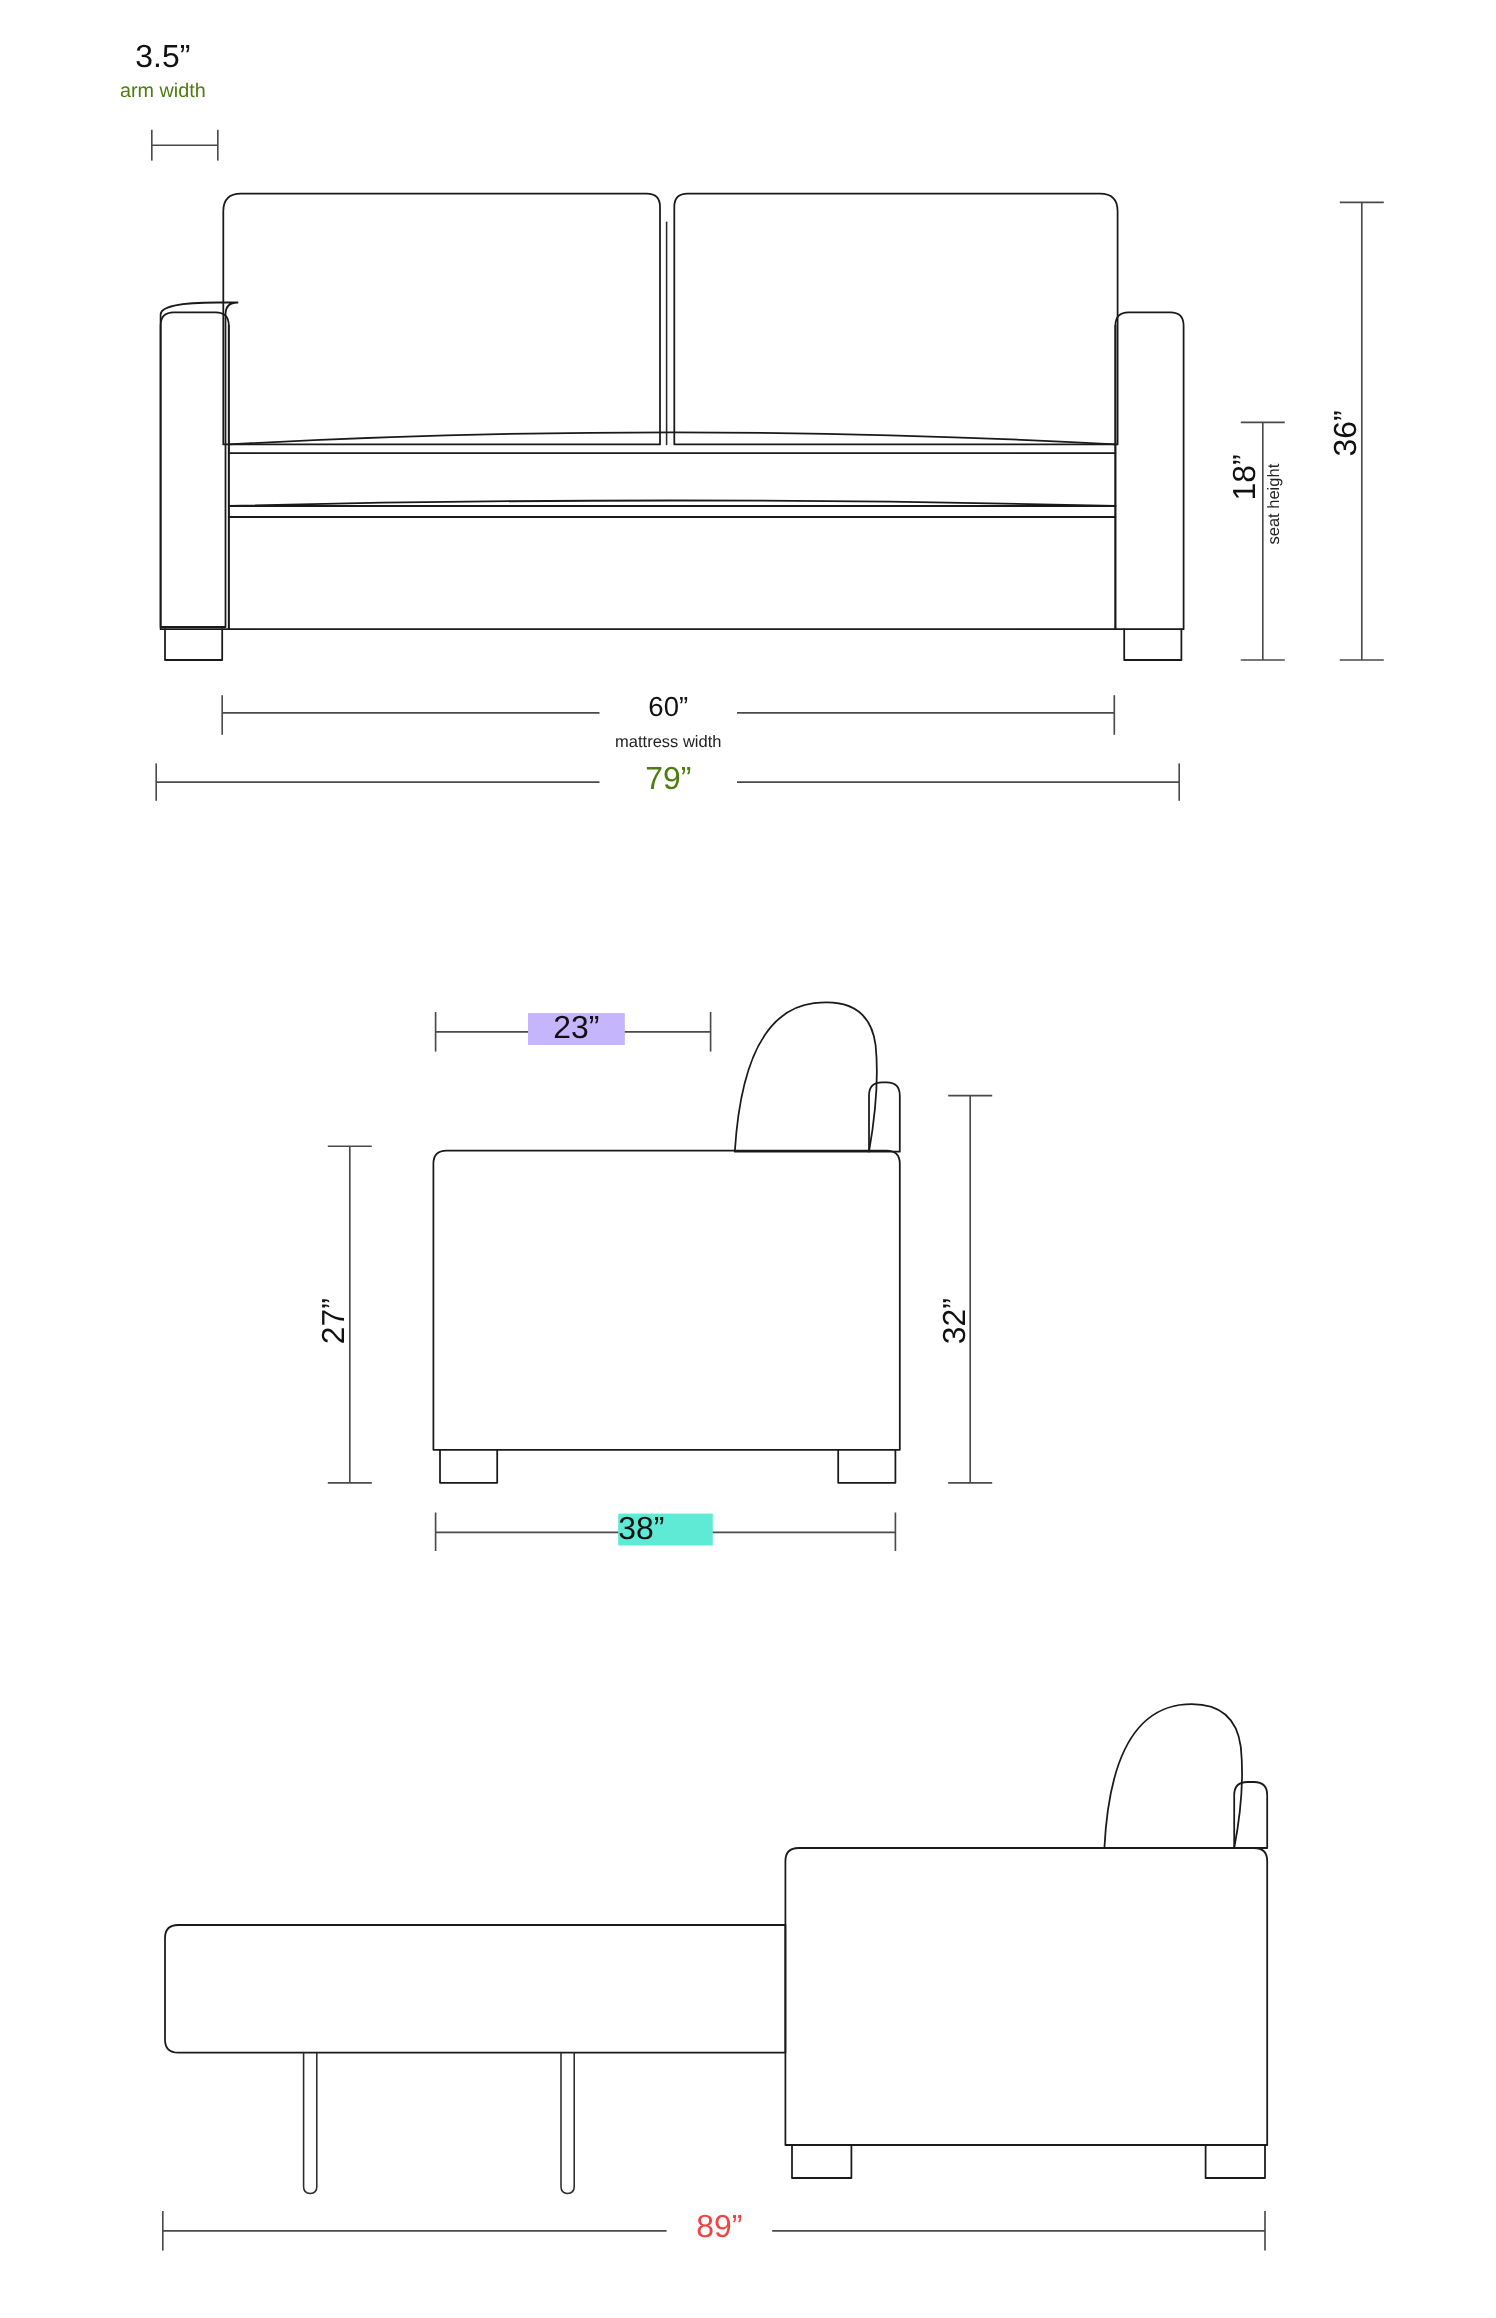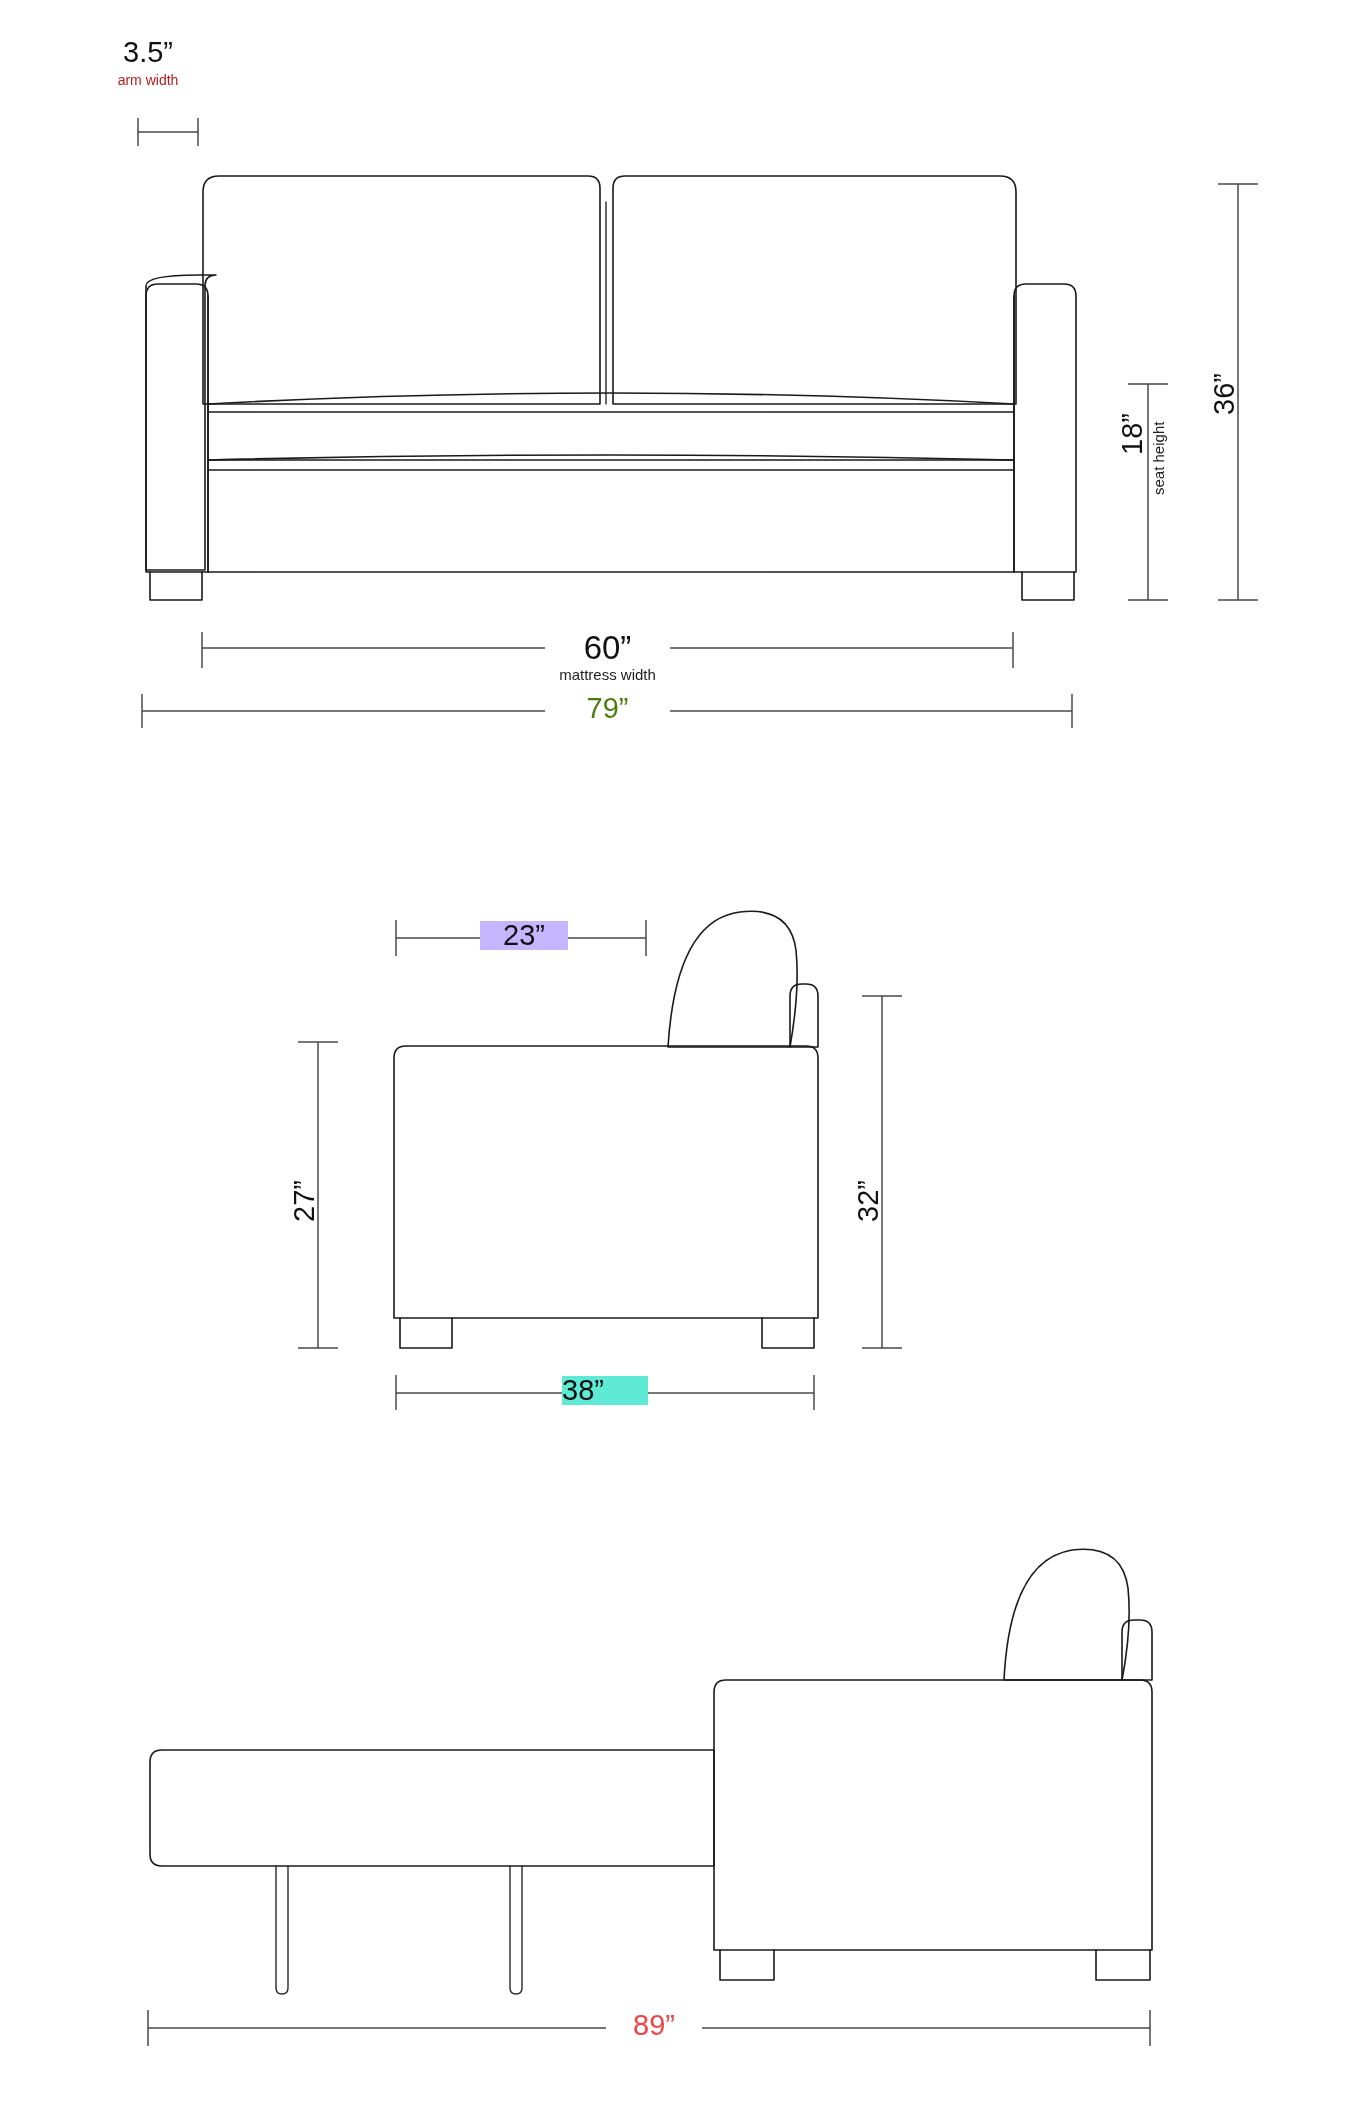--- a/index.html
+++ b/index.html
@@ -183,38 +183,38 @@
         <line class="dimline" x1="148" y1="2028" x2="608" y2="2028"></line>
         <line class="dimline" x1="700" y1="2028" x2="1150" y2="2028"></line>
       </g>
 
     </g>
 
   </svg>
 
   <div style="position:absolute; left:88px; top:36px; width:120px; text-align:center;">
     <div style="font-size:29px; color:#111; font-family:'Liberation Sans',sans-serif;">3.5”</div>
-    <div style="font-size:14px; color:#b91c1c; margin-top:3px; font-family:'Liberation Sans',sans-serif;">arm width</div>
+    <div style="font-size:18px; color:#4d7c0f; margin-top:3px; font-family:'Liberation Sans',sans-serif;">arm width</div>
   </div>
 
   <div style="position:absolute; left:1116px; top:455px; transform:rotate(-90deg); transform-origin:left top;">
     <div style="display:flex; flex-direction:row; align-items:baseline; white-space:nowrap;">
       <span style="font-size:29px; color:#111; font-family:'Liberation Sans',sans-serif;">18”</span>
     </div>
   </div>
   <div style="position:absolute; left:1150px; top:495px; transform:rotate(-90deg); transform-origin:left top;">
     <span style="font-size:15px; color:#222; white-space:nowrap; font-family:'Liberation Sans',sans-serif;">seat height</span>
   </div>
 
   <div style="position:absolute; left:1208px; top:415px; transform:rotate(-90deg); transform-origin:left top;">
     <span style="font-size:29px; color:#111; white-space:nowrap; font-family:'Liberation Sans',sans-serif;">36”</span>
   </div>
 
   <div style="position:absolute; left:545px; top:631px; width:125px; text-align:center; background:#fff;">
-    <div style="font-size:33px; color:#111; line-height:1.0; font-family:'Liberation Sans',sans-serif;">60”</div>
+    <div style="font-size:25px; color:#111; line-height:1.0; font-family:'Liberation Sans',sans-serif;">60”</div>
   </div>
   <div style="position:absolute; left:495px; top:666px; width:225px; text-align:center;">
     <span style="font-size:15px; color:#222; font-family:'Liberation Sans',sans-serif;">mattress width</span>
   </div>
 
   <div style="position:absolute; left:545px; top:694px; width:125px; text-align:center; background:#fff;">
     <div style="font-size:29px; color:#4d7c0f; line-height:1.0; font-family:'Liberation Sans',sans-serif;">79”</div>
   </div>
 
   <div style="position:absolute; left:480px; top:921px; width:88px; text-align:center; background:#c4b5fd;">

